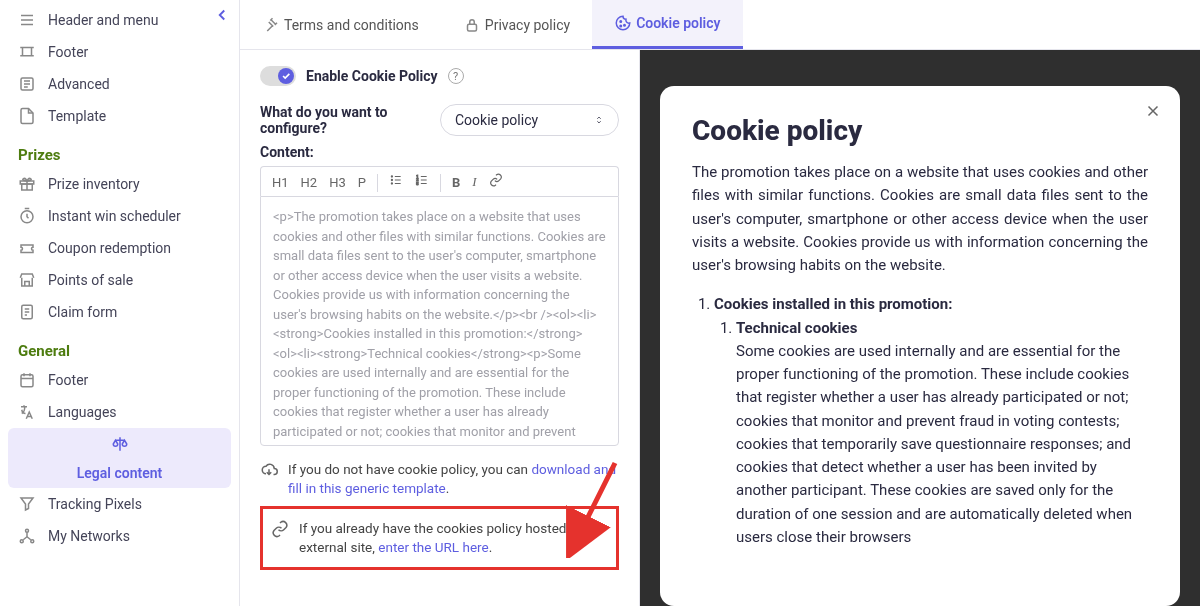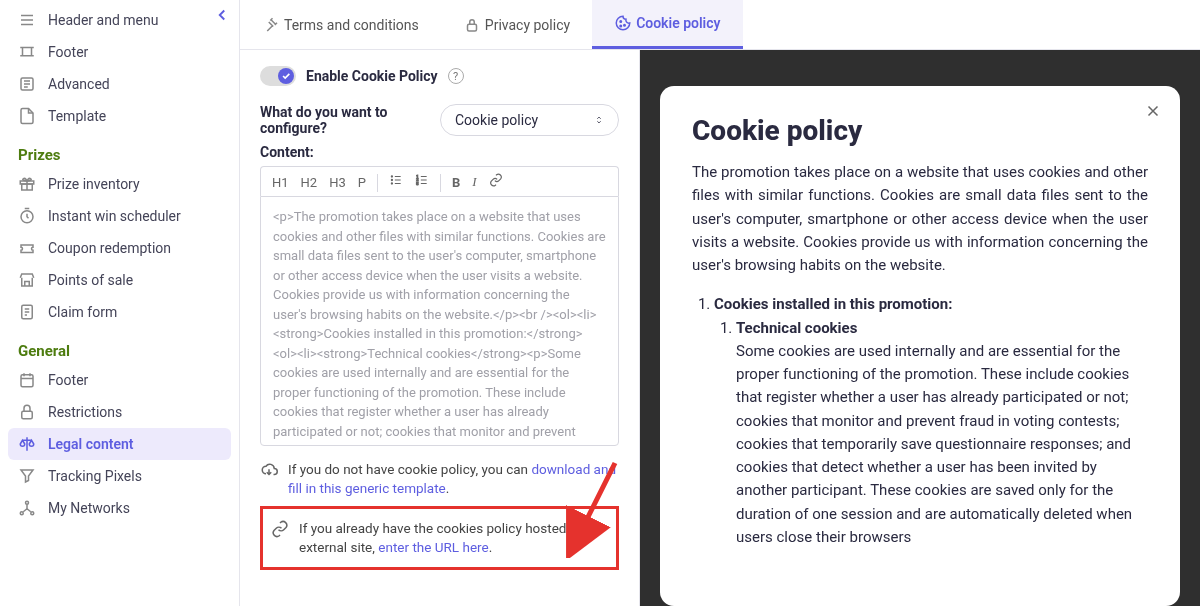--- a/index.html
+++ b/index.html
@@ -4,21 +4,21 @@
 <style>
   * { box-sizing: border-box; margin: 0; padding: 0; }
   body { font-family: -apple-system, BlinkMacSystemFont, "Segoe UI", Roboto, Arial, sans-serif; font-size: 14px; color: #2a2a40; background: #f5f5f7; width: 1200px; height: 606px; overflow: hidden; }
   .app { display: flex; width: 1200px; height: 606px; }
   
   
   .sidebar { width: 240px; background: #fff; border-right: 1px solid #e5e5ec; padding: 4px 0; overflow-y: auto; position: relative; }
   .sidebar-toggle { position: absolute; top: 6px; right: 8px; color: #5e5ee0; cursor: pointer; }
   .sb-item { display: flex; align-items: center; gap: 12px; padding: 7px 18px; color: #444458; cursor: pointer; }
   .sb-item .icn { width: 18px; height: 18px; display: flex; align-items: center; justify-content: center; color: #888; flex-shrink: 0; }
-  .sb-item.active { background: #edeafc; color: #5e5ee0; font-weight: 600; border-radius: 6px; margin: 0 8px; padding: 7px 10px; }
+  .sb-item.active { background: #edeafc; color: #5e5ee0; font-weight: 600; border-radius: 6px; margin: 0 8px; padding: 7px 10px; flex-direction: column; }
   .sb-item.active .icn { color: #5e5ee0; }
   .sb-section { padding: 14px 18px 4px; font-weight: 700; color: #4d7c0f; font-size: 15px; }
 
   
   .main { flex: 1; display: flex; flex-direction: column; background: #fff; }
   .tabs { display: flex; border-bottom: 1px solid #e5e5ec; }
   .tab { display: flex; align-items: center; gap: 4px; padding: 14px 22px; color: #555; cursor: pointer; font-size: 14px; }
   .tab .icn { width: 18px; height: 18px; color: #888; }
   .tab.active { color: #5e5ee0; font-weight: 600; border-bottom: 3px solid #5e5ee0; background: #f3f2fb; }
   .tab.active .icn { color: #5e5ee0; }
@@ -164,25 +164,24 @@
           <svg viewBox="0 0 24 24" fill="none" stroke="currentColor" stroke-width="2">
             <rect x="4" y="5" width="16" height="16" rx="2"></rect>
             <path d="M4 10h16M8 3v4M16 3v4"></path>
           </svg>
         </span>
       <span>Footer</span>
     </div>
     <div class="sb-item">
       <span class="icn">
           <svg viewBox="0 0 24 24" fill="none" stroke="currentColor" stroke-width="2">
-            <rect x="5" y="11" width="14" height="10" rx="2"></rect>
-            <path d="M8 11V7a4 4 0 0 1 8 0v4"></path>
-          </svg>
-        </span>
-      <span>Restrictions</span>
+            <path d="M4 5h8M8 3v2m-3 9s4-2 4-9M5 9s1 5 5 5m1 7 4-9 4 9m-7-3h6"></path>
+          </svg>
+        </span>
+      <span>Languages</span>
     </div>
     <div class="sb-item active">
       <span class="icn">
           <svg viewBox="0 0 24 24" fill="none" stroke="currentColor" stroke-width="2">
             <path d="M12 3v18M6 7l-3 5a3 3 0 0 0 6 0L6 7zm12 0-3 5a3 3 0 0 0 6 0l-3-5zM6 7h12"></path>
           </svg>
         </span>
       <span>Legal content</span>
     </div>
     <div class="sb-item">

